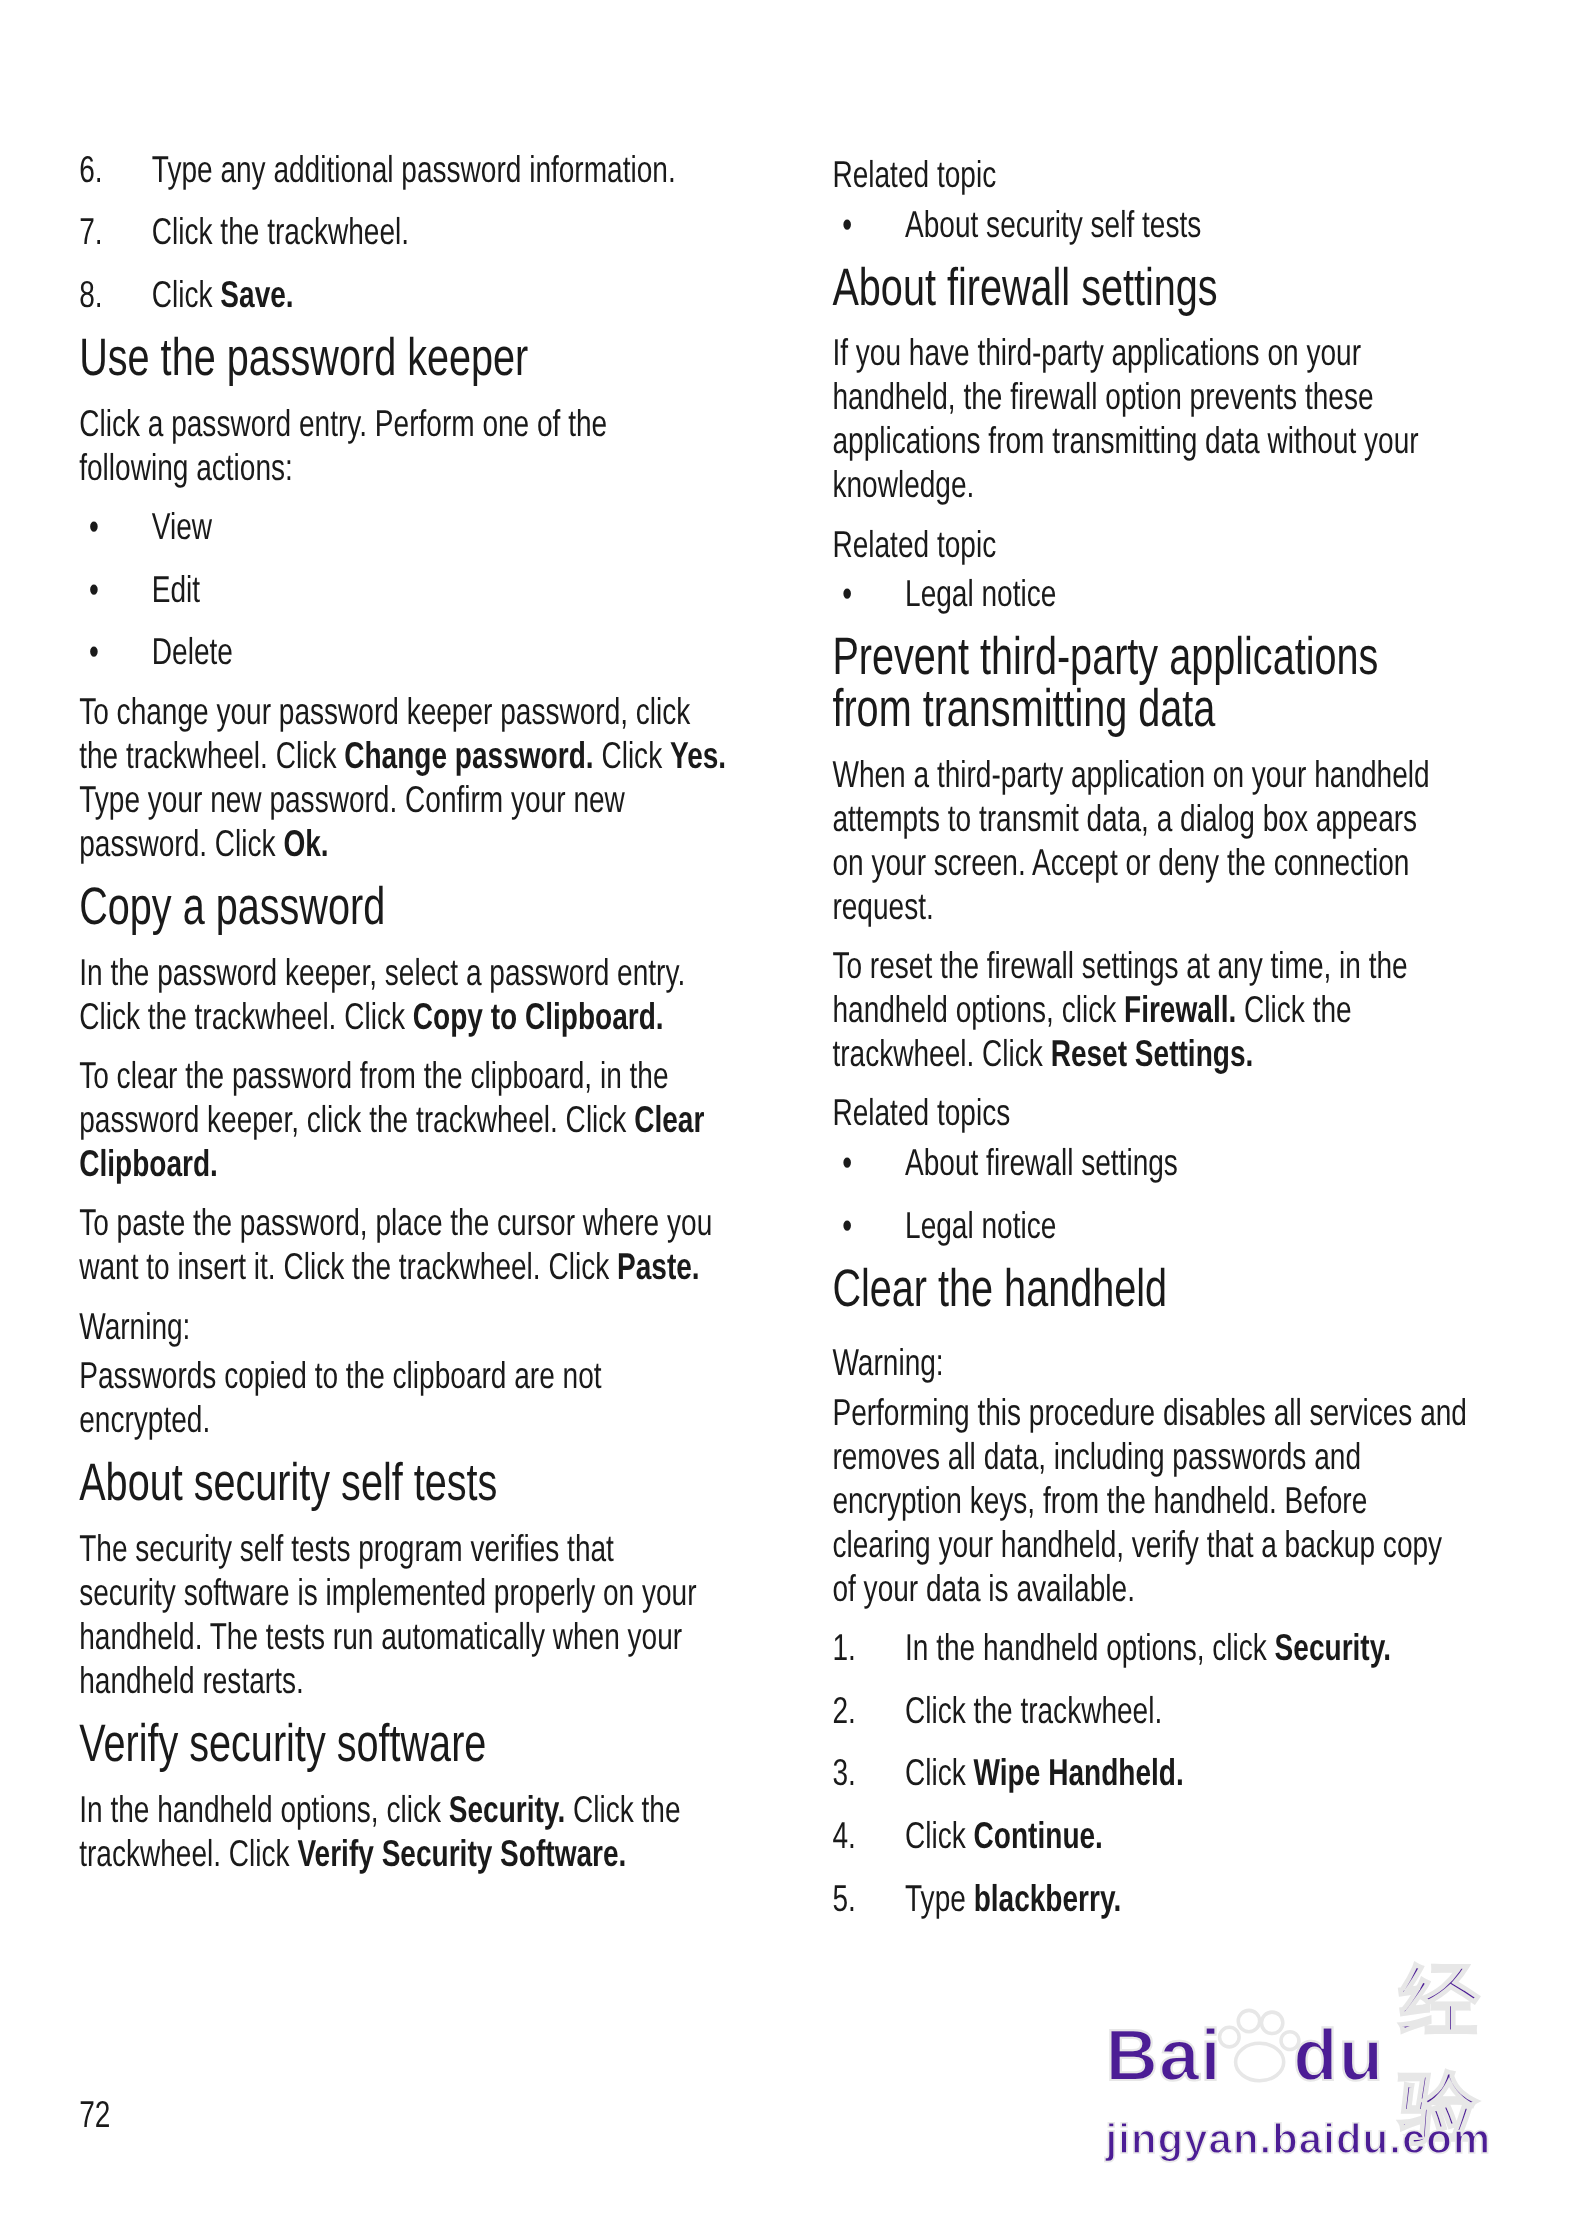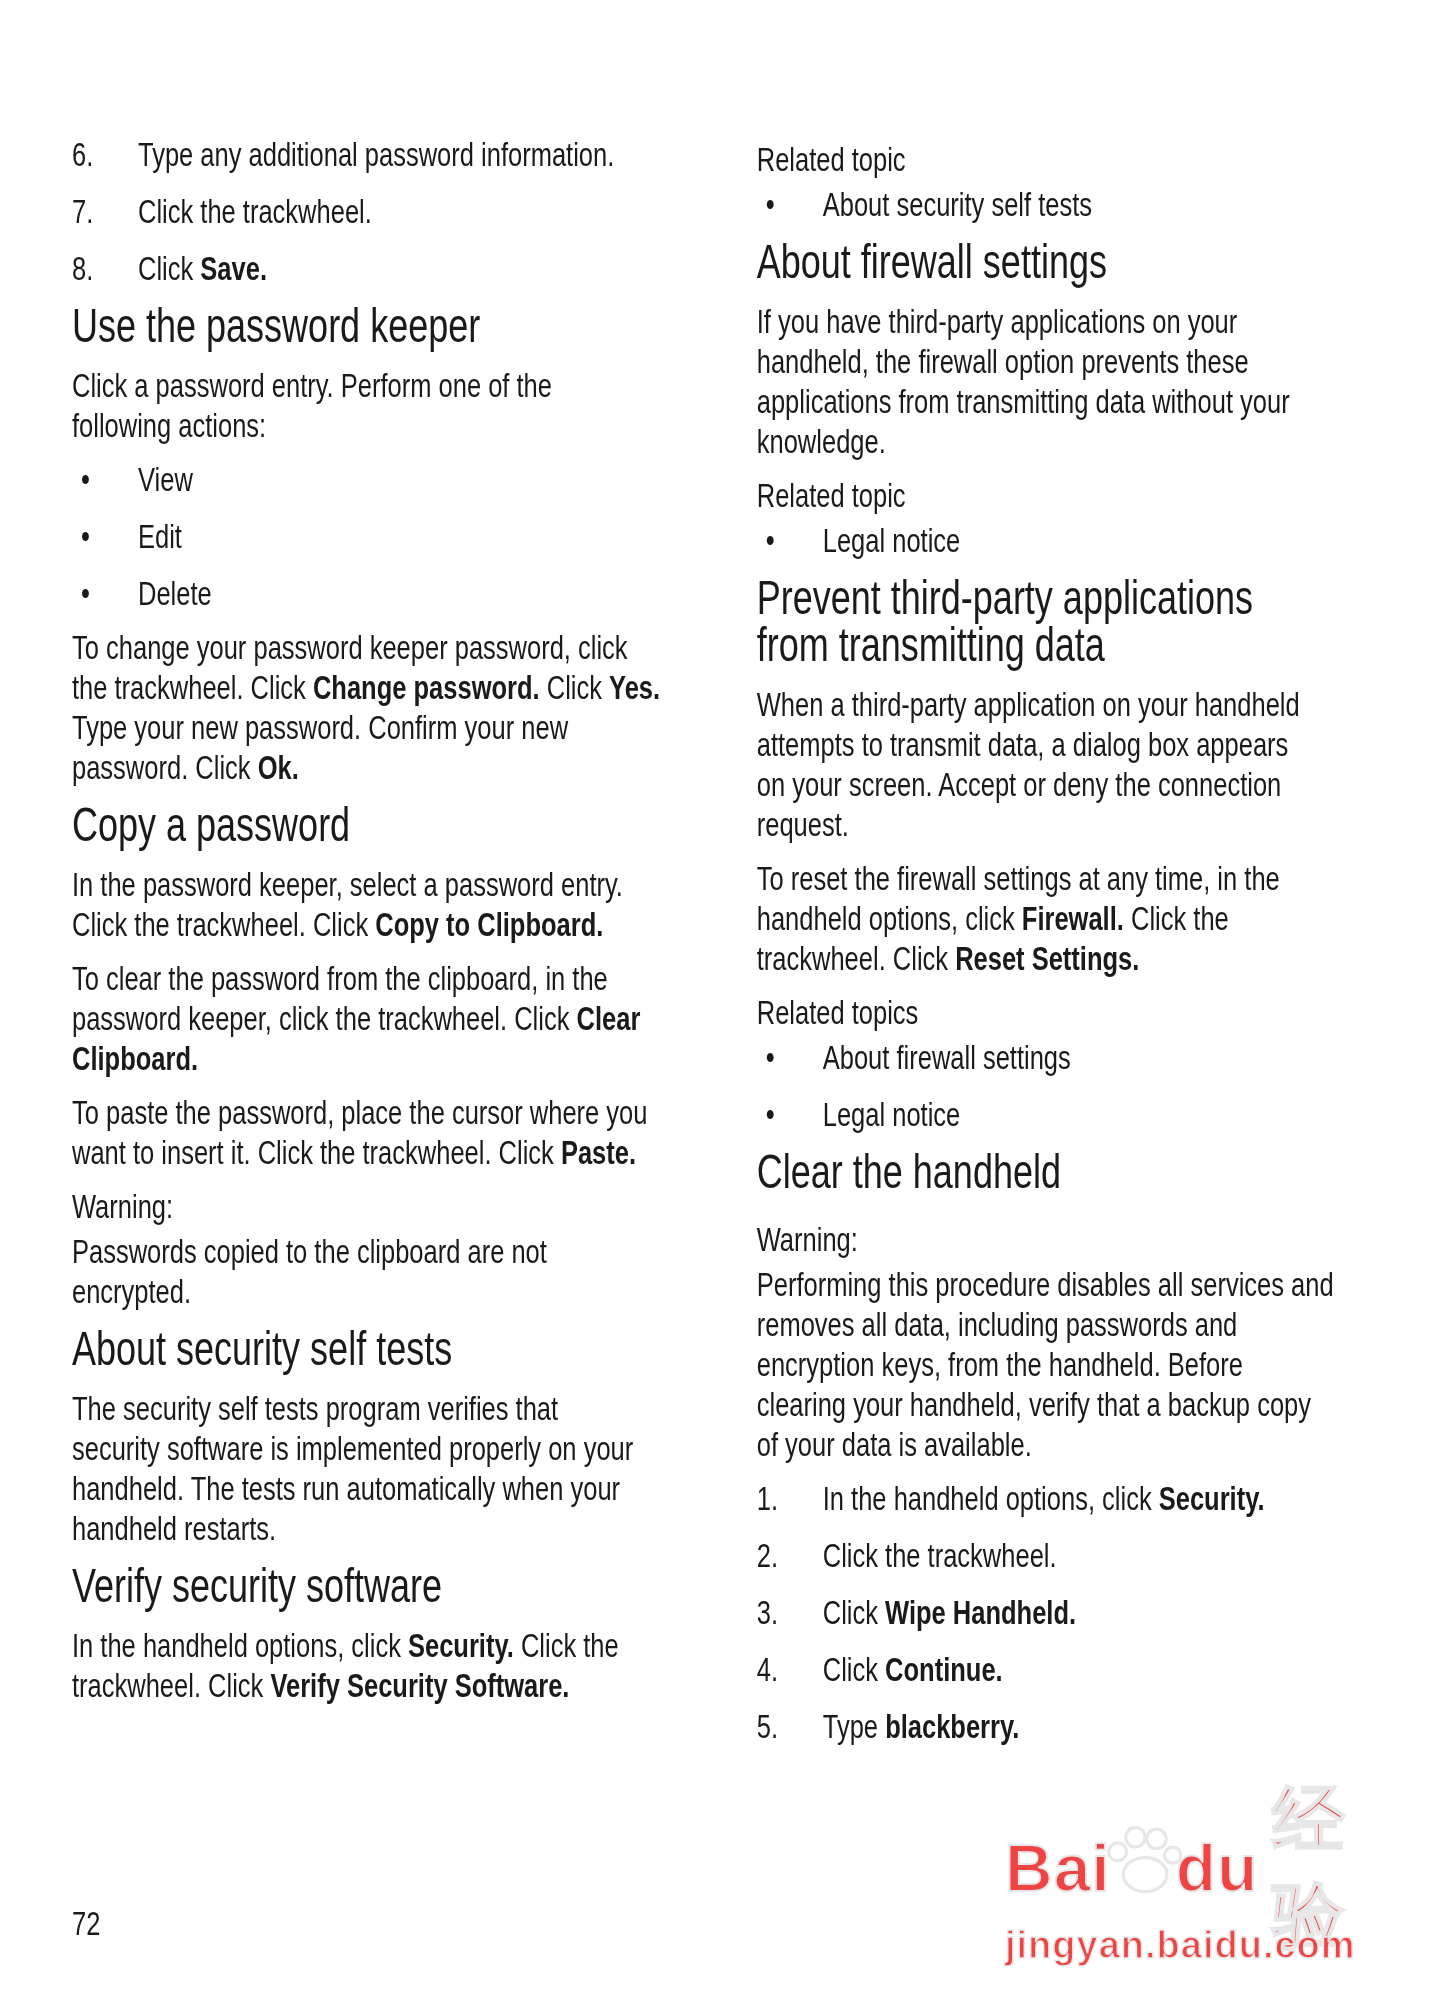--- a/index.html
+++ b/index.html
@@ -31,21 +31,21 @@
   .li { display:flex; }
   .li + .li { margin-top:17px; }
   .li .marker { flex:0 0 88px; }
   .b-bullets .marker { padding-left:12px; box-sizing:border-box; }
   b { font-weight:bold; }
 
   .page-number { position:absolute; left:96px; top:1903px; font-size:34px; line-height:40px; }
 
   
   .watermark { position:absolute; left:1005px; top:1822px; width:400px; z-index:1;
-               color:#ef4444; -webkit-text-stroke:2px #e7e7e7; }
+               color:#4c1d95; -webkit-text-stroke:2px #e7e7e7; }
   .wm-row1 { display:flex; align-items:center; height:92px; font-weight:bold; }
   .wm-bai, .wm-du { font-size:66px; letter-spacing:1px; }
   .wm-paw { width:88px; height:88px; margin:0 -8px; align-self:flex-start; margin-top:-6px; }
   .wm-cn { font-size:72px; margin-left:14px; font-family:"DejaVu Sans", sans-serif; }
   .wm-url { font-size:38px; font-weight:bold; letter-spacing:1px; margin-top:10px;
             -webkit-text-stroke:1.5px #e9e9e9; }
 </style>
 </head>
 <body>
 

